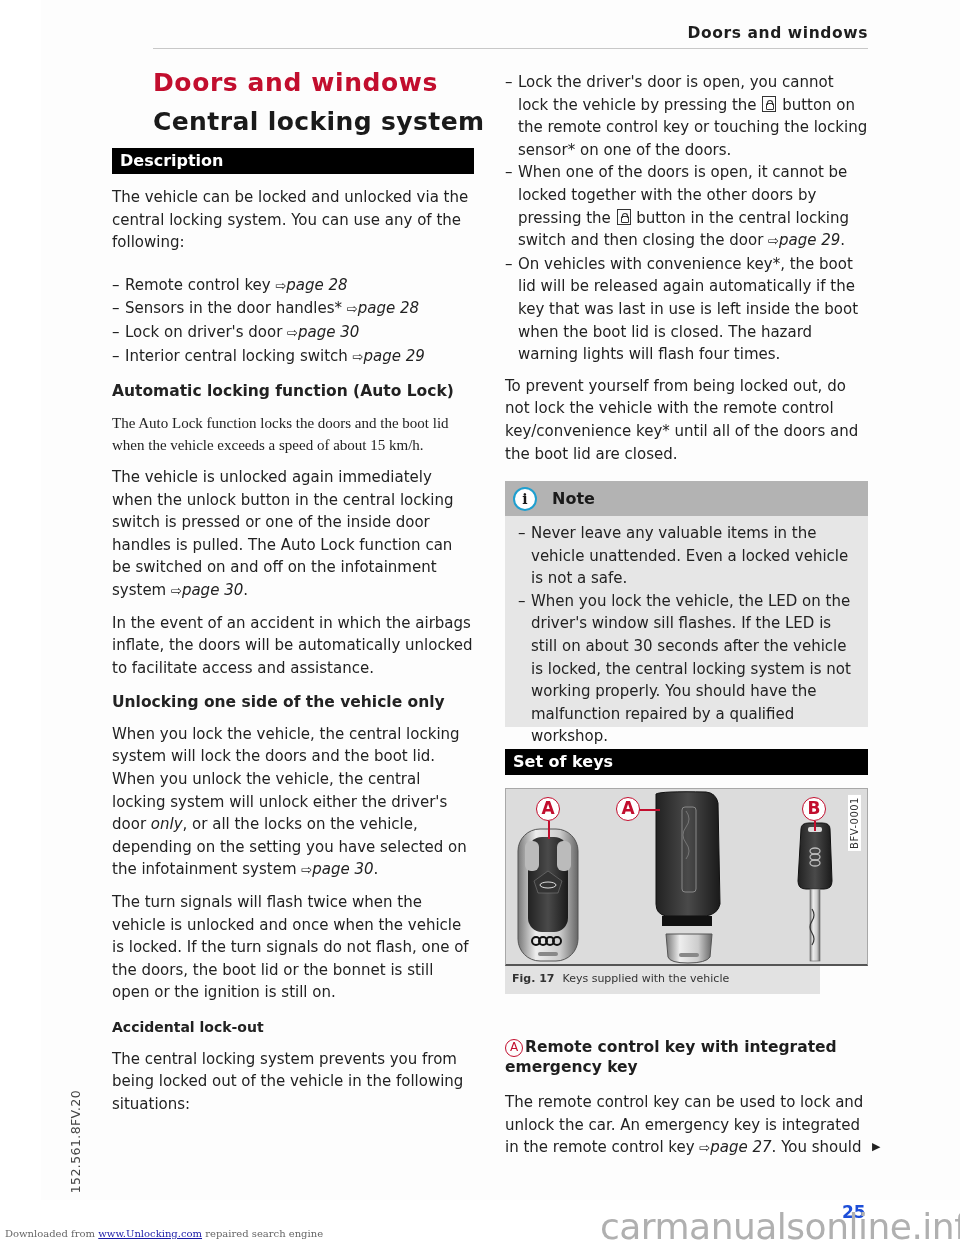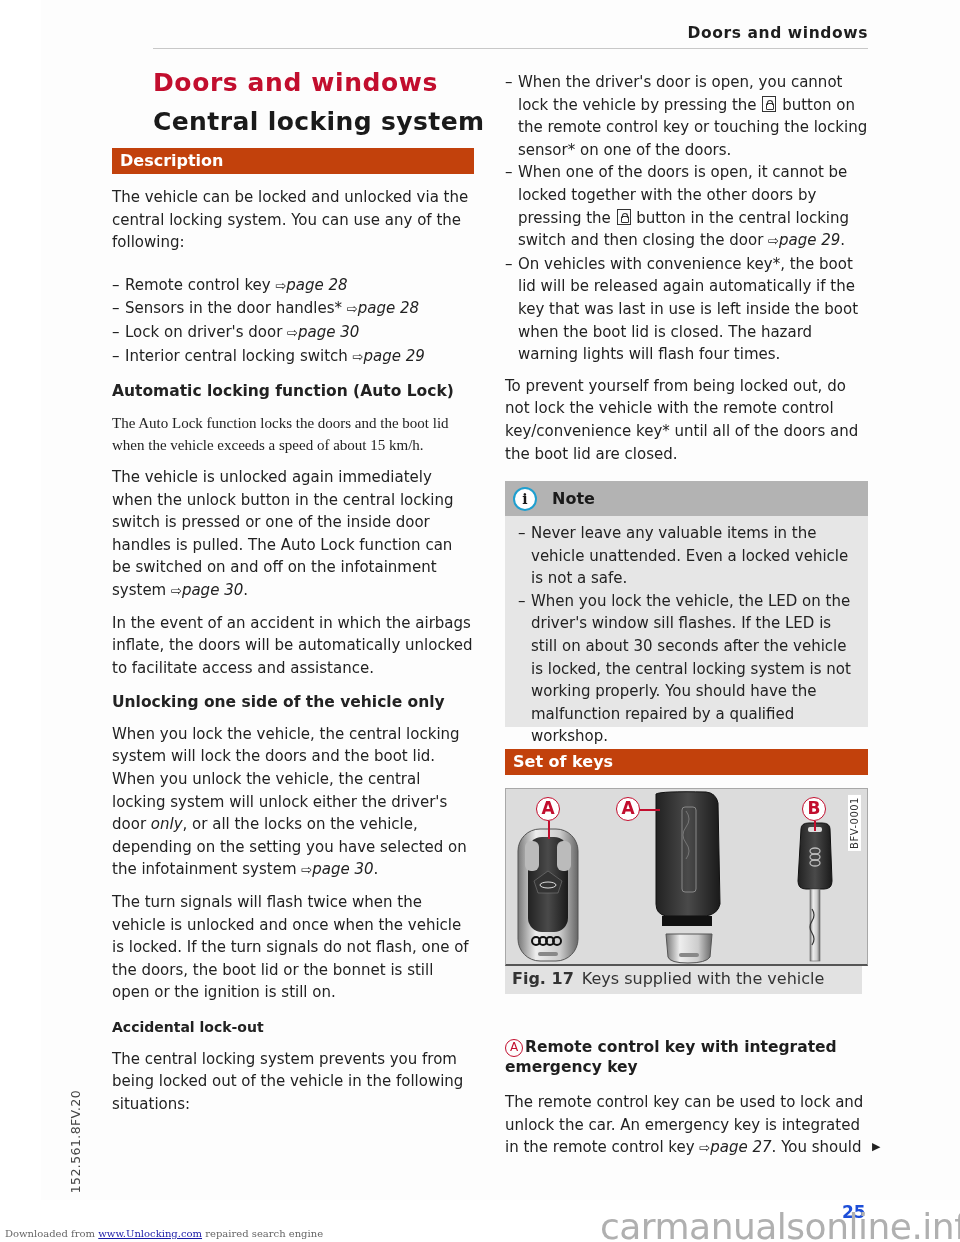--- a/index.html
+++ b/index.html
@@ -7,34 +7,34 @@
   body { position: relative; font-family: "DejaVu Sans", sans-serif; color: #1e1e1e; }
   .page { position: absolute; left: 41px; top: 0; width: 919px; height: 1200px; background: #fdfdfd; }
   .top-rule { position: absolute; left: 112px; top: 48px; width: 756px; height: 1px; background: #c8c8c8; }
   .running-head { position: absolute; right: 92px; top: 24px; font-weight: bold; font-size: 15.5px; letter-spacing: 0.6px; color: #1e1e1e; }
   .col { position: absolute; top: 0; }
   .p { font-size: 15px; line-height: 22.6px; color: #222; }
   .it { font-style: italic; }
   .arrow { font-size: 13px; font-style: normal; }
   .chapter-title { position: absolute; left: 112px; top: 68px; color: #c20e2e; font-weight: bold; font-size: 25px; letter-spacing: 0.6px; }
   .section-title { position: absolute; left: 112px; top: 107px; color: #1a1a1a; font-weight: bold; font-size: 25px; letter-spacing: 0.4px; }
-  .red-bar { position: absolute; height: 26px; background: #c2410c; color: #fff; font-weight: bold; font-size: 16px; line-height: 26px; padding-left: 8px; }
+  .red-bar { position: absolute; height: 26px; background: #000000; color: #fff; font-weight: bold; font-size: 16px; line-height: 26px; padding-left: 8px; }
   .dash-list { list-style: none; }
   .dash-list li { position: relative; padding-left: 13px; font-size: 15px; line-height: 22.6px; color: #222; }
   .dash-list li::before { content: "–"; position: absolute; left: 0; top: 0; }
   .btn-glyph { display: inline-block; width: 14px; height: 16px; border: 1px solid #333; vertical-align: -2px; position: relative; margin: 0 1px; }
   .btn-glyph::after { content: ""; position: absolute; left: 3px; top: 6px; width: 6px; height: 5px; border: 1px solid #333; border-radius: 1px; }
   .btn-glyph::before { content: ""; position: absolute; left: 4px; top: 3px; width: 4px; height: 4px; border: 1px solid #333; border-bottom: none; border-radius: 3px 3px 0 0; }
   .note-box { position: absolute; left: 505px; top: 481px; width: 363px; height: 246px; background: #e6e6e6; }
   .note-head { height: 35px; background: #b3b3b3; display: flex; align-items: center; padding-left: 8px; }
   .info-icon { width: 24px; height: 24px; border-radius: 50%; border: 2px solid #1f9fcf; background: #fff; color: #1a1a1a; font-family: "DejaVu Serif", serif; font-weight: bold; font-size: 14px; line-height: 20px; text-align: center; }
   .note-title { margin-left: 15px; font-weight: bold; font-size: 16px; color: #1a1a1a; }
   .note-body { padding: 6px 10px 0 13px; }
   .figure { position: absolute; left: 505px; top: 788px; width: 363px; height: 178px; background: #dcdcdc; border: 1px solid #a8a8a8; border-bottom: 2px solid #555; overflow: hidden; }
-  .fig-caption { position: absolute; left: 505px; top: 966px; width: 357px; height: 28px; background: #e2e2e2; font-size: 16px; line-height: 26px; padding-left: 7px; color: #333; }
+  .fig-caption { position: absolute; left: 505px; top: 966px; width: 315px; height: 28px; background: #e2e2e2; font-size: 11px; line-height: 26px; padding-left: 7px; color: #333; }
   .fig-caption b { margin-right: 8px; }
   .callout { position: absolute; width: 24px; height: 24px; border-radius: 50%; border: 1.5px solid #c20e2e; background: #fff; color: #c20e2e; font-weight: bold; font-size: 17px; line-height: 21px; text-align: center; }
   .callout-line { position: absolute; background: #c20e2e; }
   .fig-id { position: absolute; right: 6px; top: 6px; writing-mode: vertical-rl; transform: rotate(180deg); font-size: 10px; color: #333; letter-spacing: 0.5px; background: #fff; padding: 2px 1px; }
   .margin-code { position: absolute; left: 68px; top: 1090px; writing-mode: vertical-rl; transform: rotate(180deg); font-size: 12.5px; color: #444; letter-spacing: 0.4px; }
   .page-num { position: absolute; left: 842px; top: 1202px; font-weight: bold; font-size: 17px; color: #1d4ed8; }
   .continue-arrow { position: absolute; left: 872px; top: 1140px; font-size: 11px; color: #222; }
   .footer-left { position: absolute; left: 5px; top: 1228px; font-family: "DejaVu Serif", serif; font-size: 10px; color: #666; white-space: nowrap; }
   .footer-left a { color: #1a1aa6; text-decoration: underline; }
   .footer-right { position: absolute; left: 600px; top: 1206px; font-family: "DejaVu Sans", sans-serif; font-size: 36px; color: #b0b0b0; letter-spacing: -0.5px; }
@@ -67,21 +67,21 @@
   <p class="p" style="margin-top:9px;">In the event of an accident in which the airbags inflate, the doors will be automatically unlocked to facilitate access and assistance.</p>
   <h3 class="p" style="font-weight:bold;font-size:15.5px;margin-top:12px;">Unlocking one side of the vehicle only</h3>
   <p class="p" style="margin-top:9px;"><span>When you lock the vehicle, the central locking system will lock the doors and the boot lid. When you unlock the vehicle, the central locking system will unlock either the driver's door </span><span class="it">only</span><span>, or all the locks on the vehicle, depending on the setting you have selected on the infotainment system </span><span class="arrow">⇨</span><span class="it">page 30</span>.</p>
   <p class="p" style="margin-top:9px;">The turn signals will flash twice when the vehicle is unlocked and once when the vehicle is locked. If the turn signals do not flash, one of the doors, the boot lid or the bonnet is still open or the ignition is still on.</p>
   <h3 class="p" style="font-weight:bold;font-size:14px;margin-top:12px;">Accidental lock-out</h3>
   <p class="p" style="margin-top:9px;">The central locking system prevents you from being locked out of the vehicle in the following situations:</p>
 </div>
 
 <div class="col" style="left:505px;top:71px;width:363px;">
   <ul class="dash-list">
-    <li><span>When the driver's door is open, you cannot lock the vehicle by pressing the </span><span class="btn-glyph"></span><span> button on the remote control key or touching the locking sensor* on one of the doors.</span></li>
+    <li><span>Lock the driver's door is open, you cannot lock the vehicle by pressing the </span><span class="btn-glyph"></span><span> button on the remote control key or touching the locking sensor* on one of the doors.</span></li>
     <li><span>When one of the doors is open, it cannot be locked together with the other doors by pressing the </span><span class="btn-glyph"></span><span> button in the central locking switch and then closing the door </span><span class="arrow">⇨</span><span class="it">page 29</span>.</li>
     <li>On vehicles with convenience key*, the boot lid will be released again automatically if the key that was last in use is left inside the boot when the boot lid is closed. The hazard warning lights will flash four times.</li>
   </ul>
   <p class="p" style="margin-top:9px;">To prevent yourself from being locked out, do not lock the vehicle with the remote control key/convenience key* until all of the doors and the boot lid are closed.</p>
 </div>
 
 <div class="note-box">
   <div class="note-head">
     <div class="info-icon">i</div>
     <div class="note-title">Note</div>

